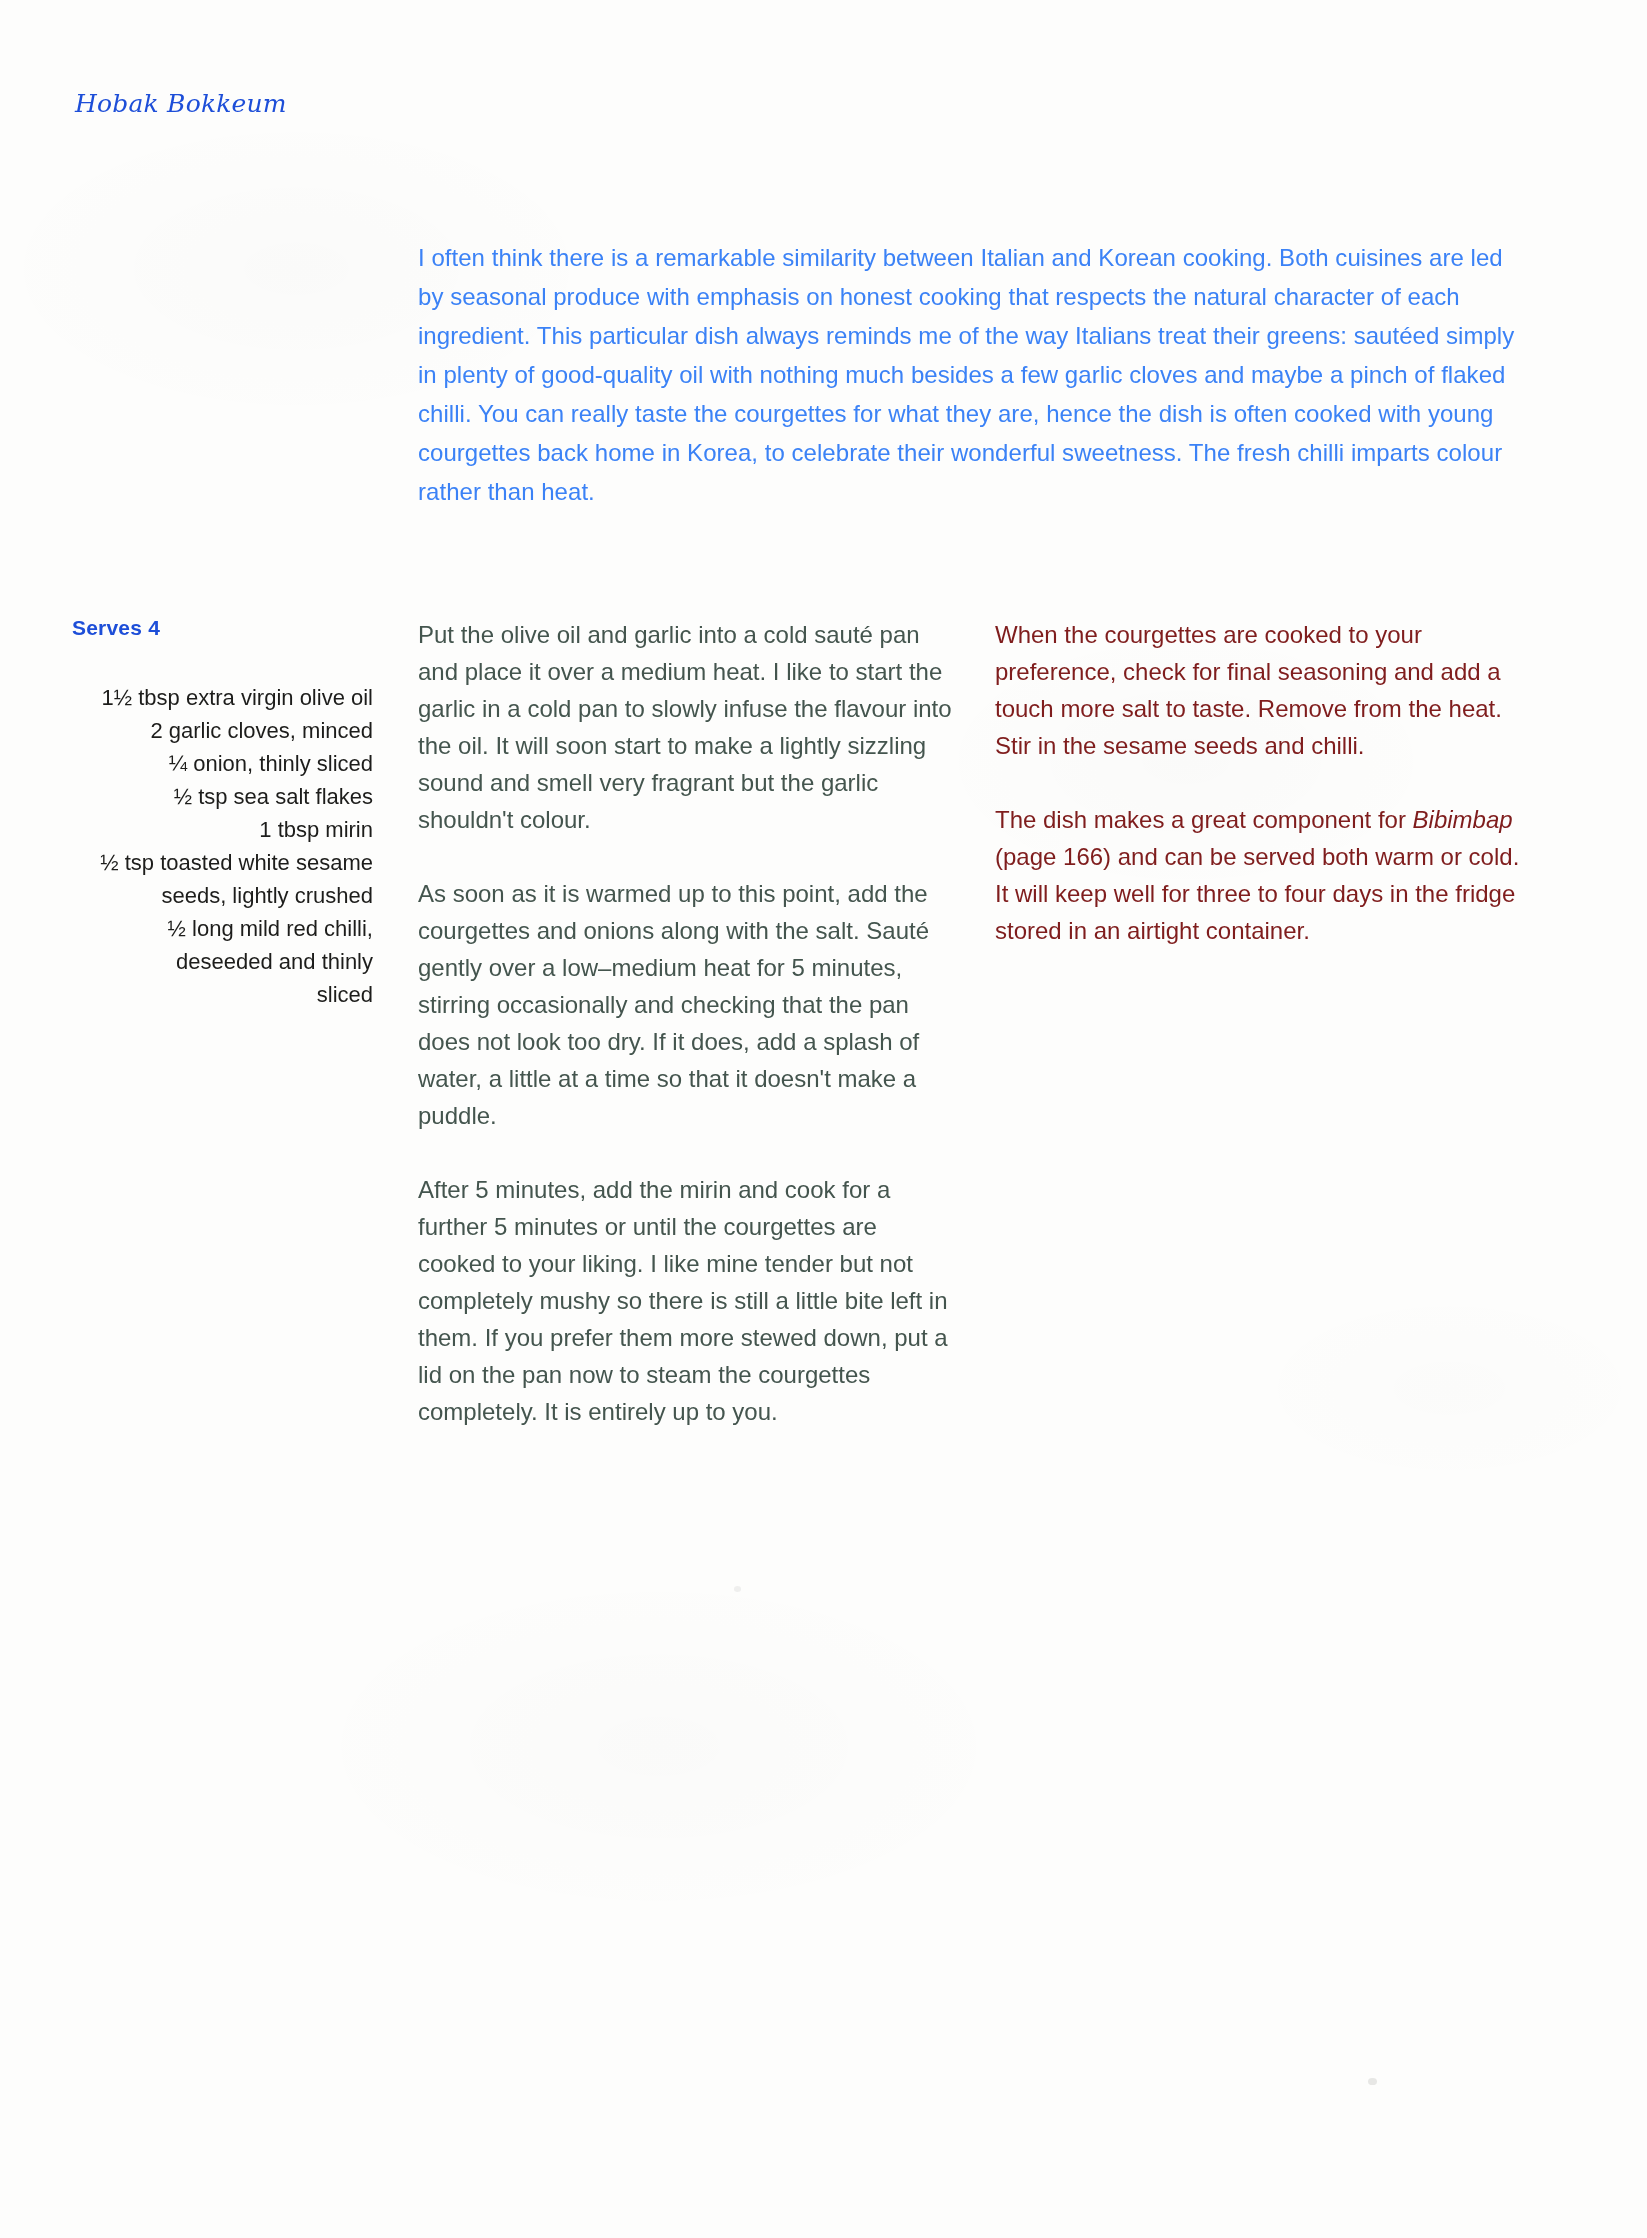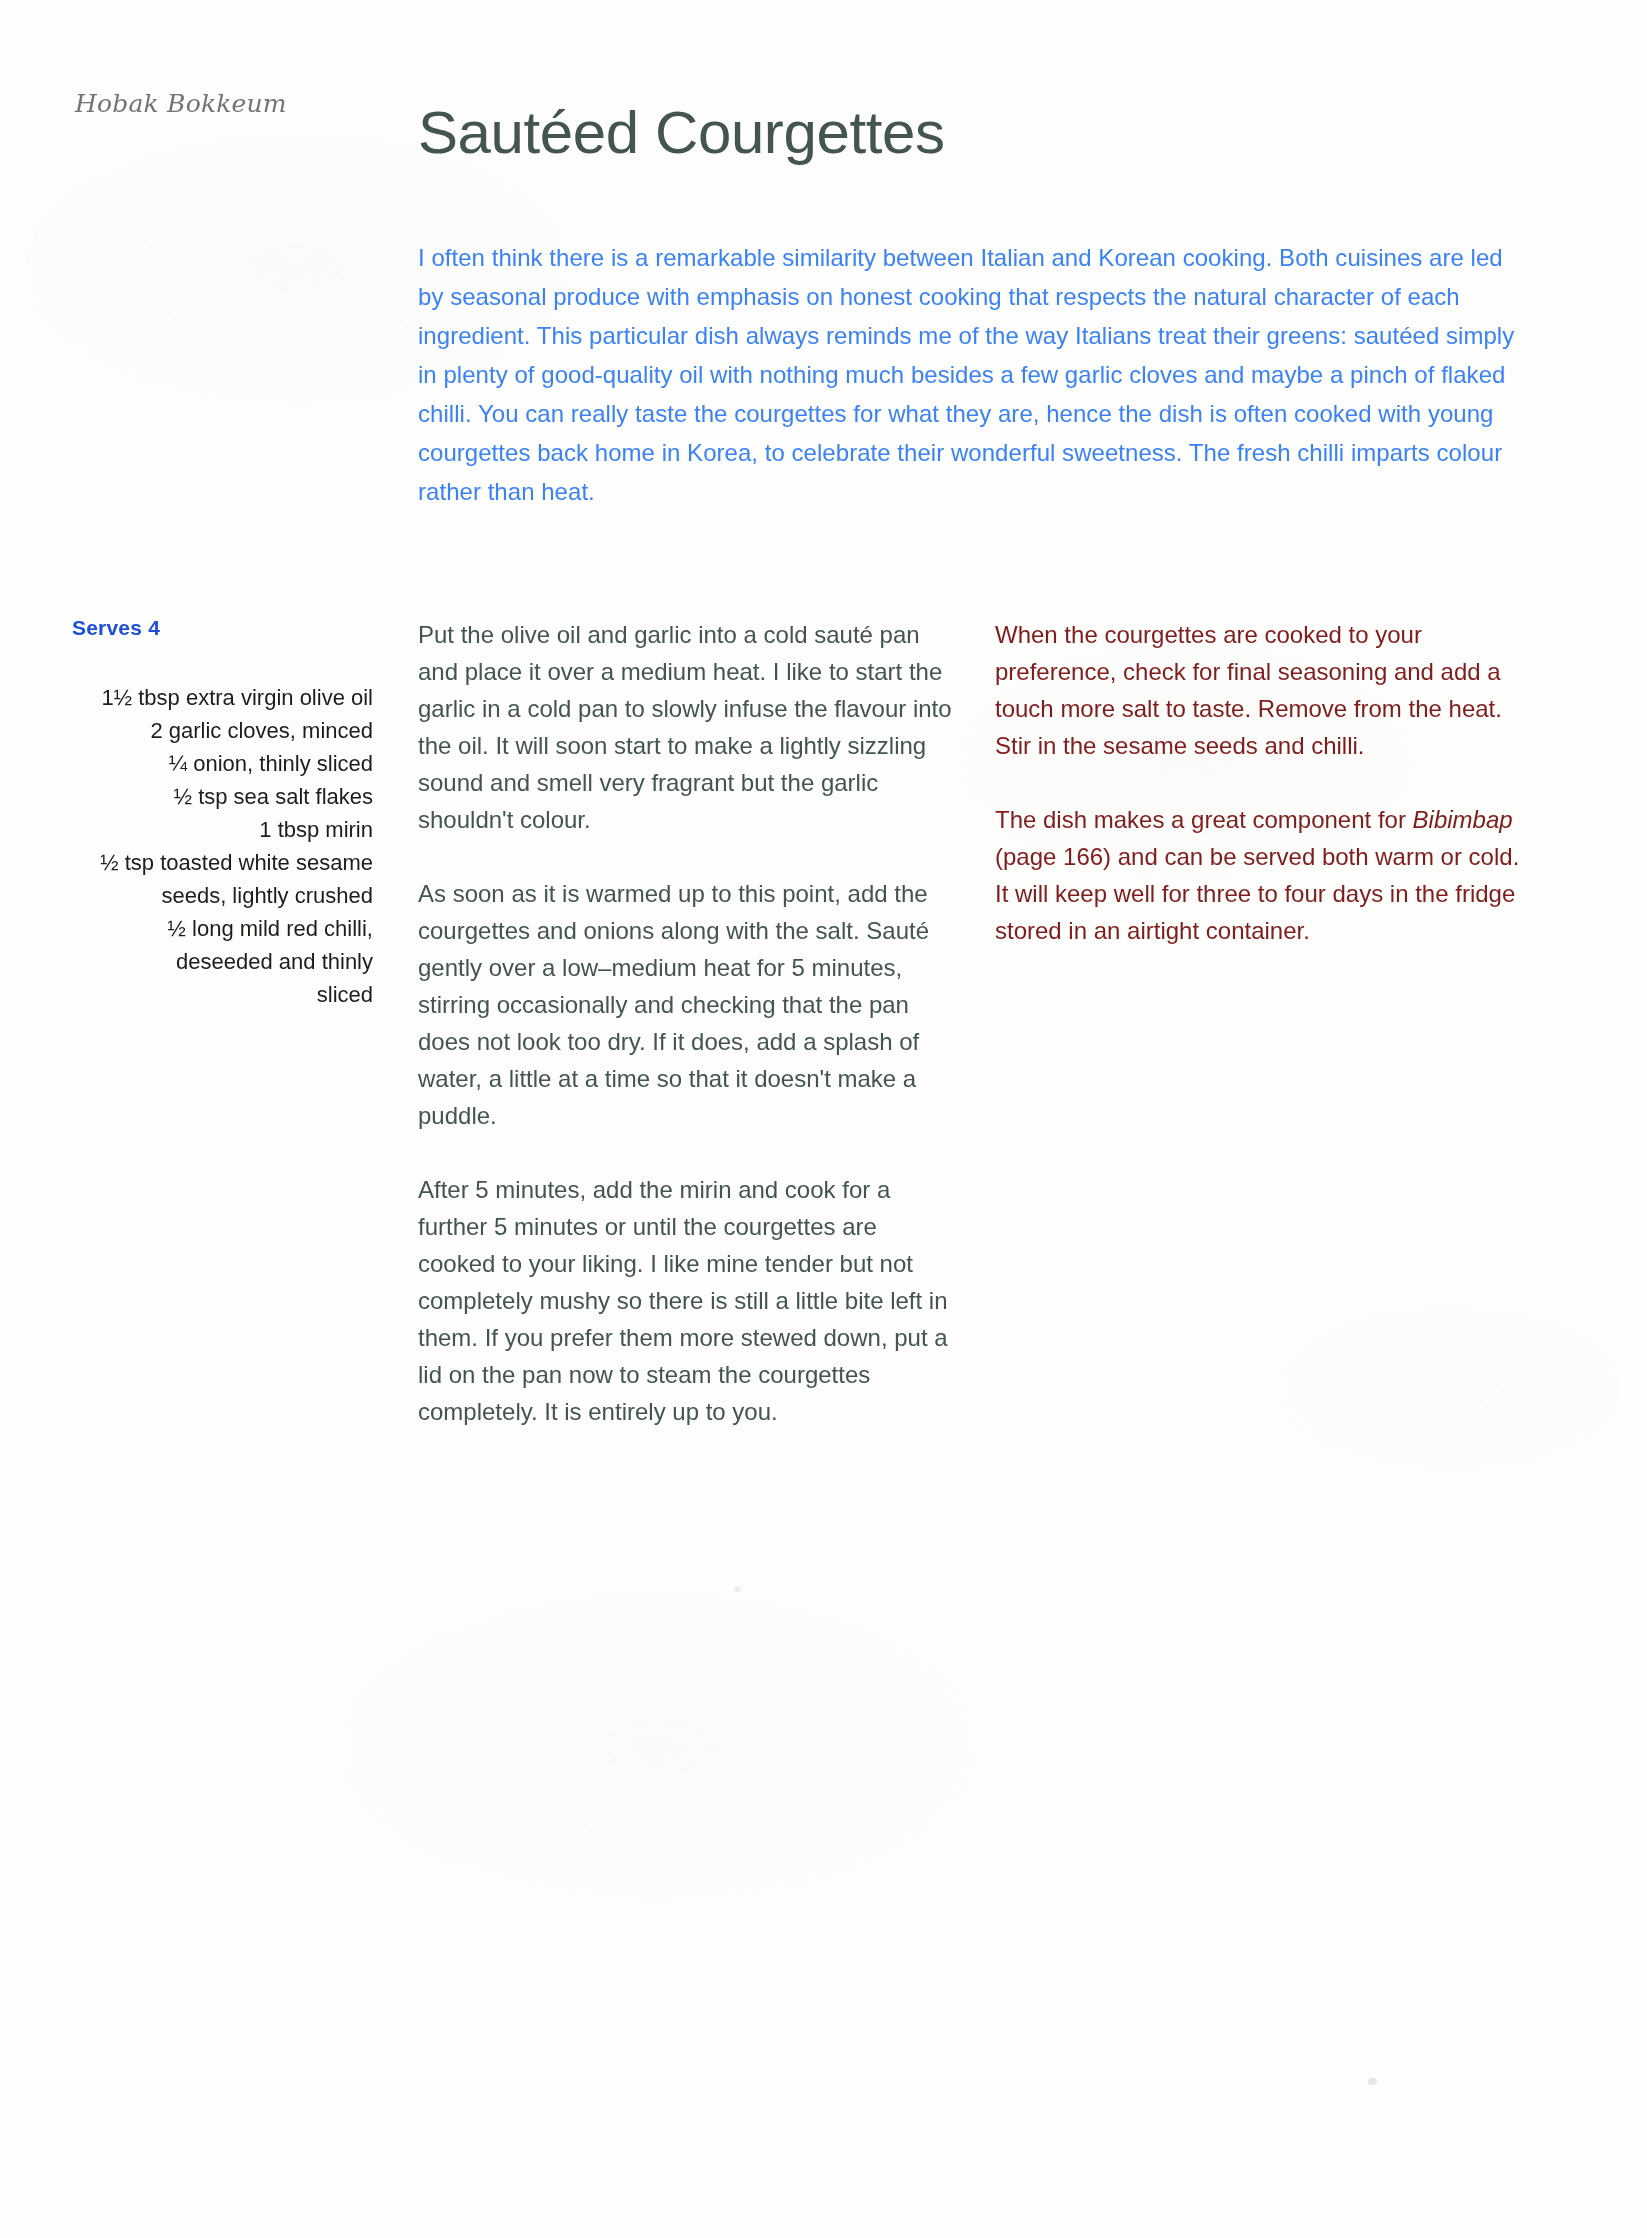--- a/index.html
+++ b/index.html
@@ -43,21 +43,21 @@
     height: 179px;
   }
   .korean-name {
     position: absolute;
     left: 75px;
     top: 89px;
     font-family: "DejaVu Serif", "Liberation Serif", serif;
     font-style: italic;
     font-size: 25px;
     letter-spacing: 0.2px;
-    color: #737373;
+    color: #1d4ed8;
     white-space: nowrap;
   }
   .recipe-title {
     position: absolute;
     left: 418px;
     top: 58px;
     font-size: 60px;
     font-weight: 400;
     letter-spacing: -0.4px;
     color: #44554e;
@@ -150,21 +150,20 @@
 </style>
 </head>
 <body>
 
 <div class="page">
 
   <div class="paper-grain"></div>
 
   <div class="header">
     <div class="korean-name">Hobak Bokkeum</div>
-    <h1 class="recipe-title">Sautéed Courgettes</h1>
   </div>
 
   <div class="intro">I often think there is a remarkable similarity between Italian and Korean cooking. Both cuisines are led by seasonal produce with emphasis on honest cooking that respects the natural character of each ingredient. This particular dish always reminds me of the way Italians treat their greens: sautéed simply in plenty of good-quality oil with nothing much besides a few garlic cloves and maybe a pinch of flaked chilli. You can really taste the courgettes for what they are, hence the dish is often cooked with young courgettes back home in Korea, to celebrate their wonderful sweetness. The fresh chilli imparts colour rather than heat.</div>
 
   <div class="col-ingredients">
     <div class="serves">Serves 4</div>
     <ul class="ingredient-list">
       <li>1½ tbsp extra virgin olive oil</li>
       <li>2 garlic cloves, minced</li>
       <li>¼ onion, thinly sliced</li>

